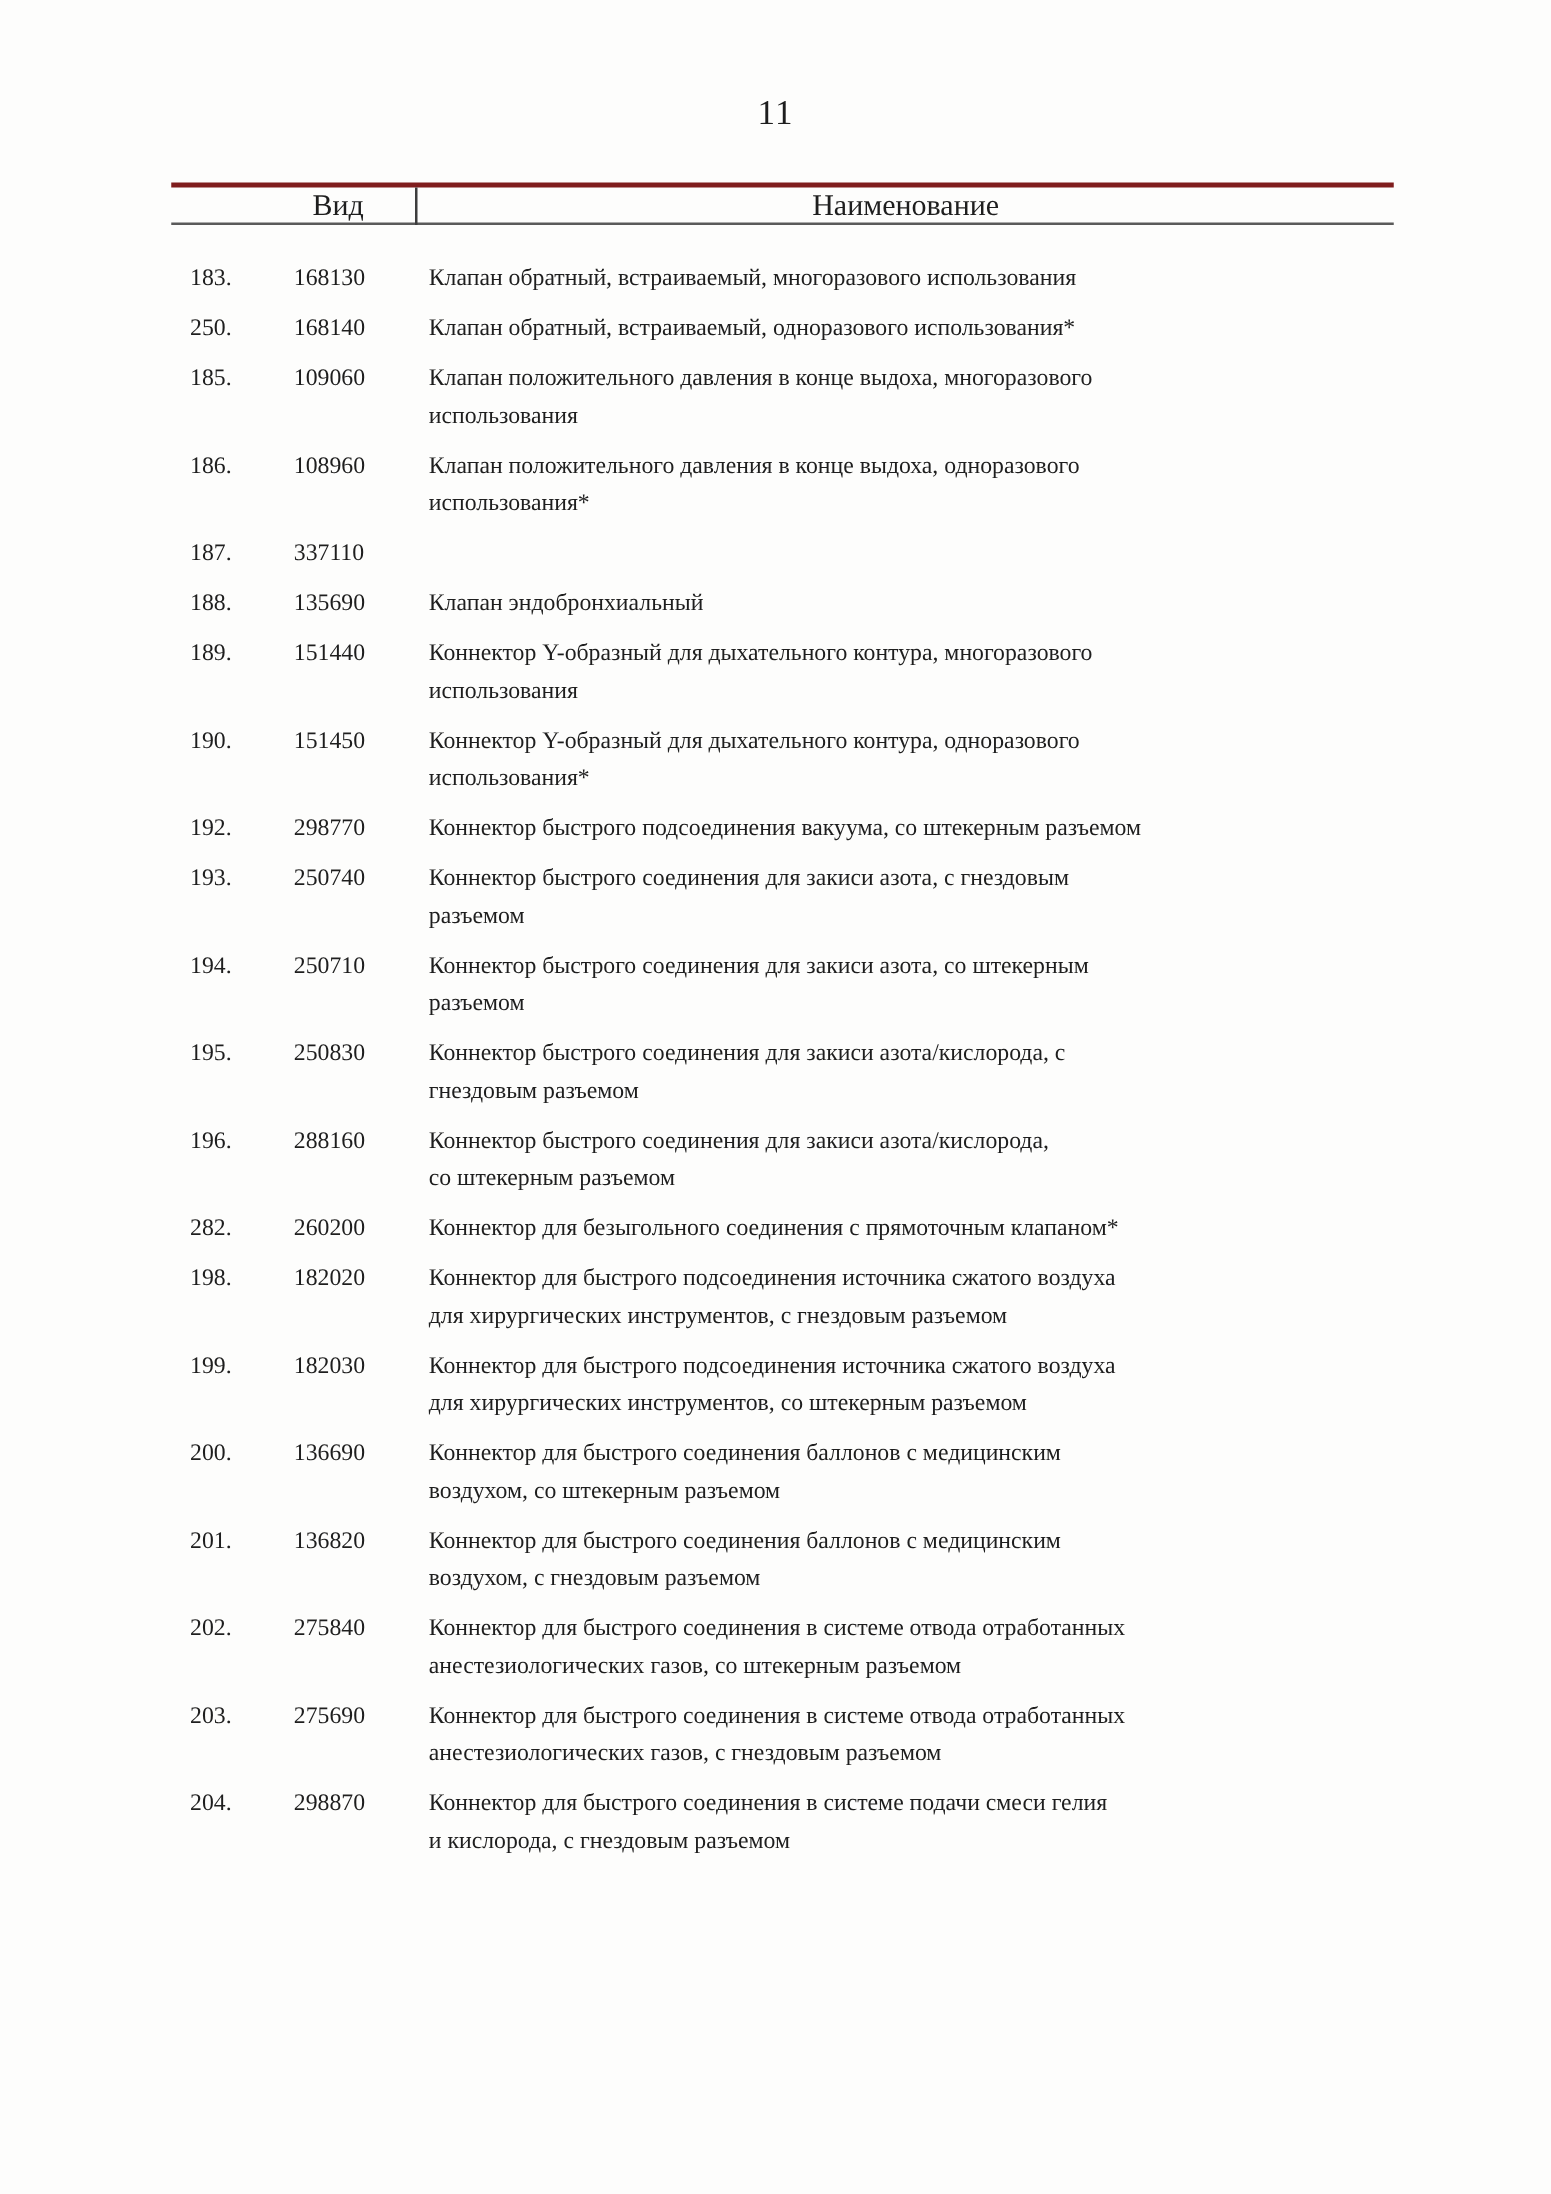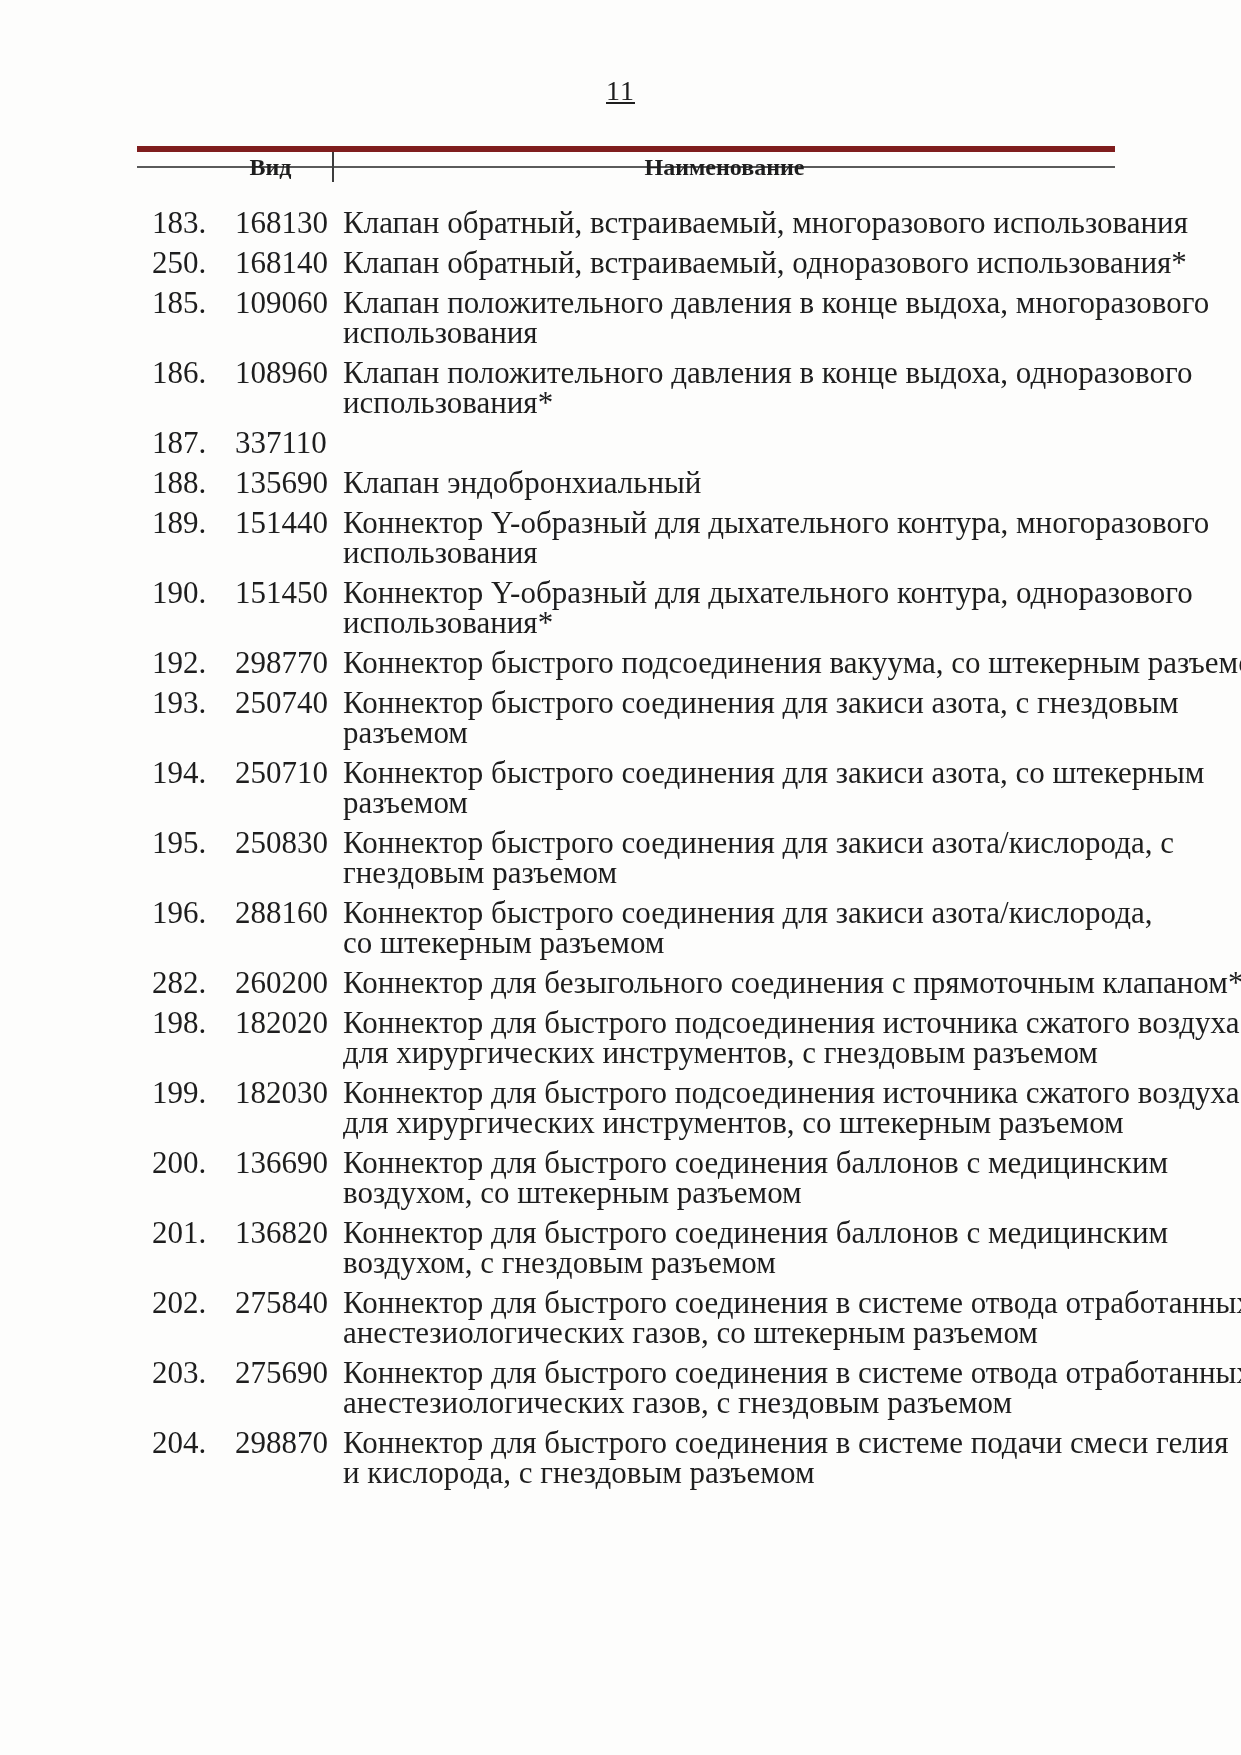--- a/index.html
+++ b/index.html
@@ -18,55 +18,53 @@
   }
   .page-number {
     position: absolute;
     top: 74px;
     left: 0;
     width: 1241px;
     text-align: center;
     font-size: 28px;
     line-height: 34px;
     letter-spacing: 1px;
-    text-decoration: underline;
   }
   .thead {
     position: absolute;
     top: 146px;
     left: 137px;
     width: 978px;
-    height: 22px;
+    height: 34px;
     box-sizing: border-box;
-    border-top: 6px solid #7f1d1d;
+    border-top: 4px solid #7f1d1d;
     border-bottom: 2px solid #5a5a5a;
     display: flex;
     font-size: 24px;
     line-height: 30px;
-    font-weight: bold;
   }
   .th {
     box-sizing: border-box;
     text-align: center;
     height: 30px;
   }
   .th-kind {
     width: 195px;
     padding-left: 72px;
   }
   .th-name {
     flex: 1;
     border-left: 2px solid #3d3d3d;
   }
   .tbody {
     position: absolute;
     top: 208px;
     left: 0;
     width: 1162px;
-    font-size: 31px;
+    font-size: 19px;
   }
   .row {
     display: flex;
     align-items: flex-start;
     line-height: 30px;
     margin-bottom: 10px;
   }
   .row .num {
     margin-left: 152px;
     width: 83px;

